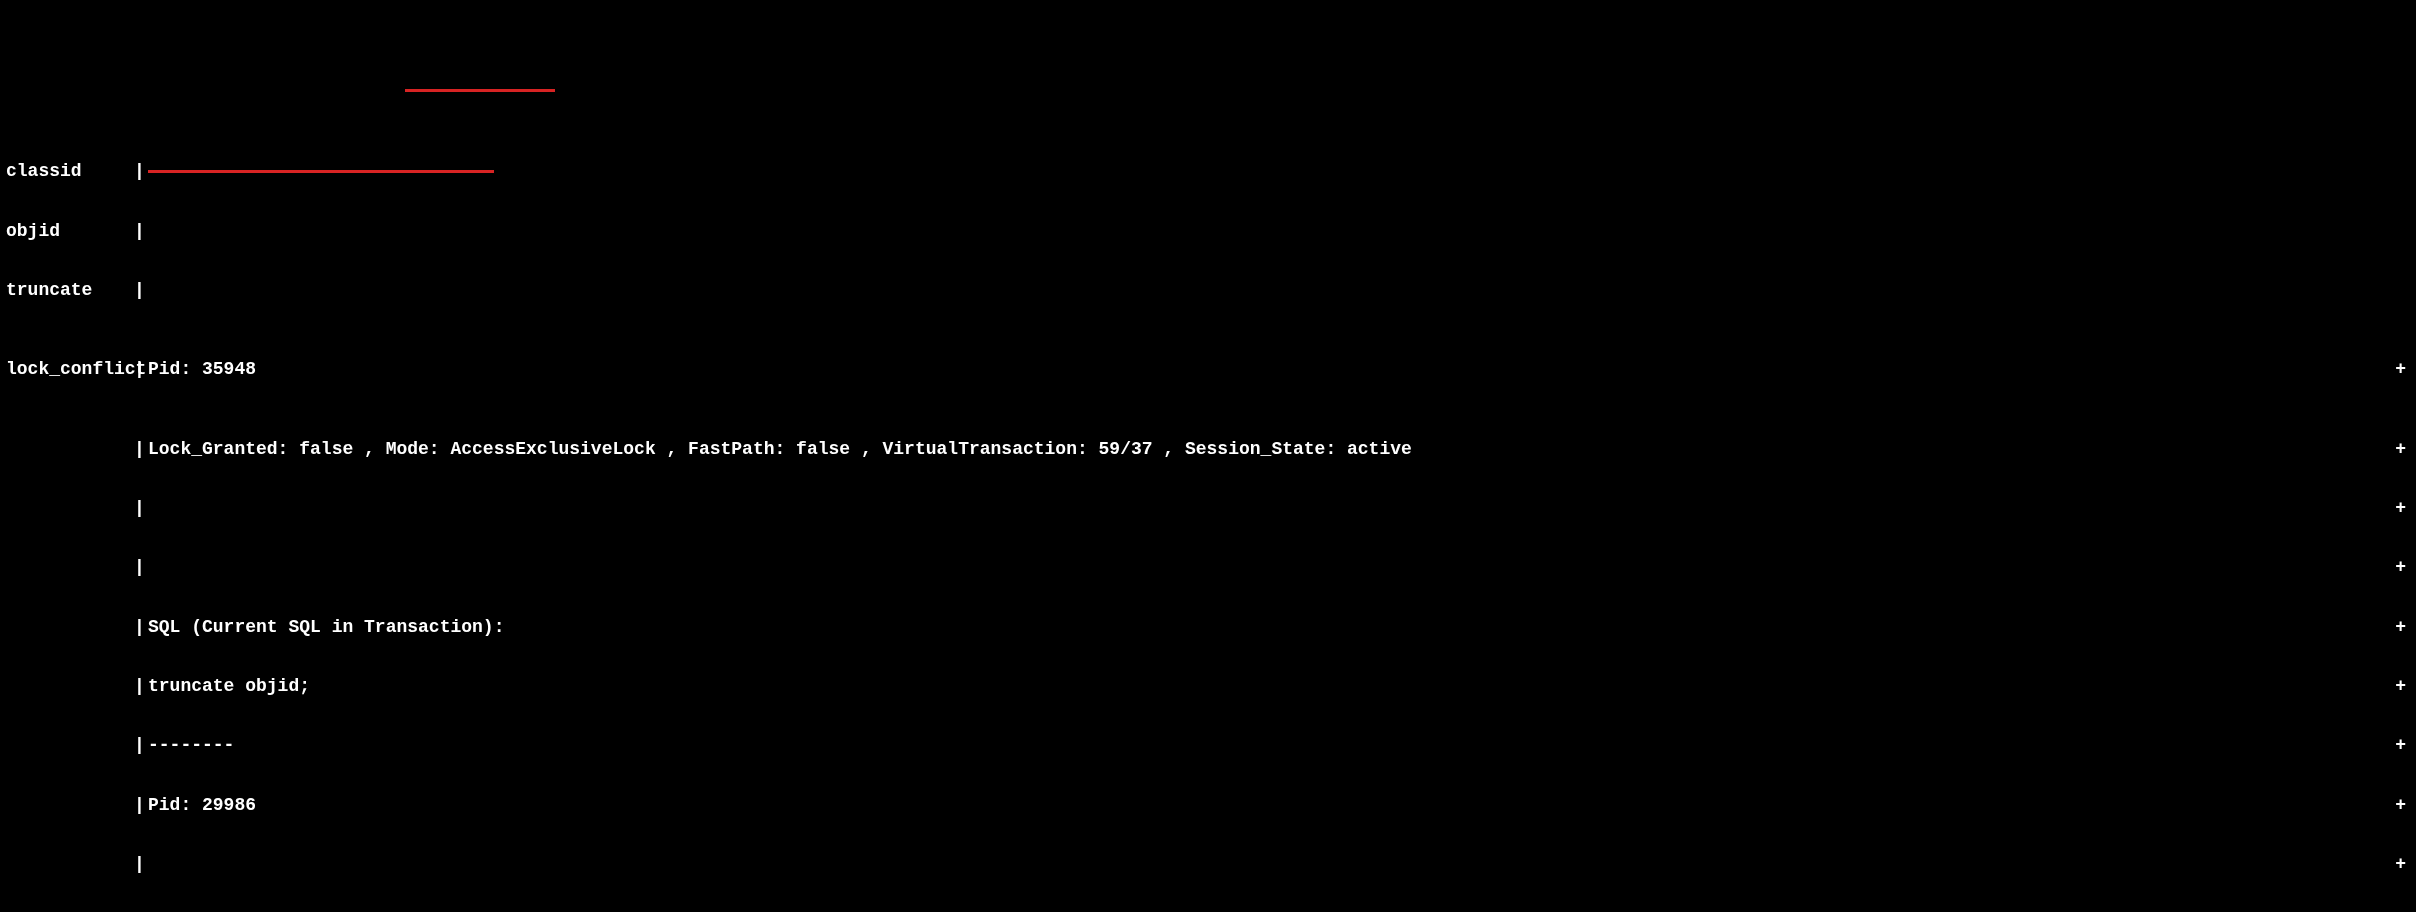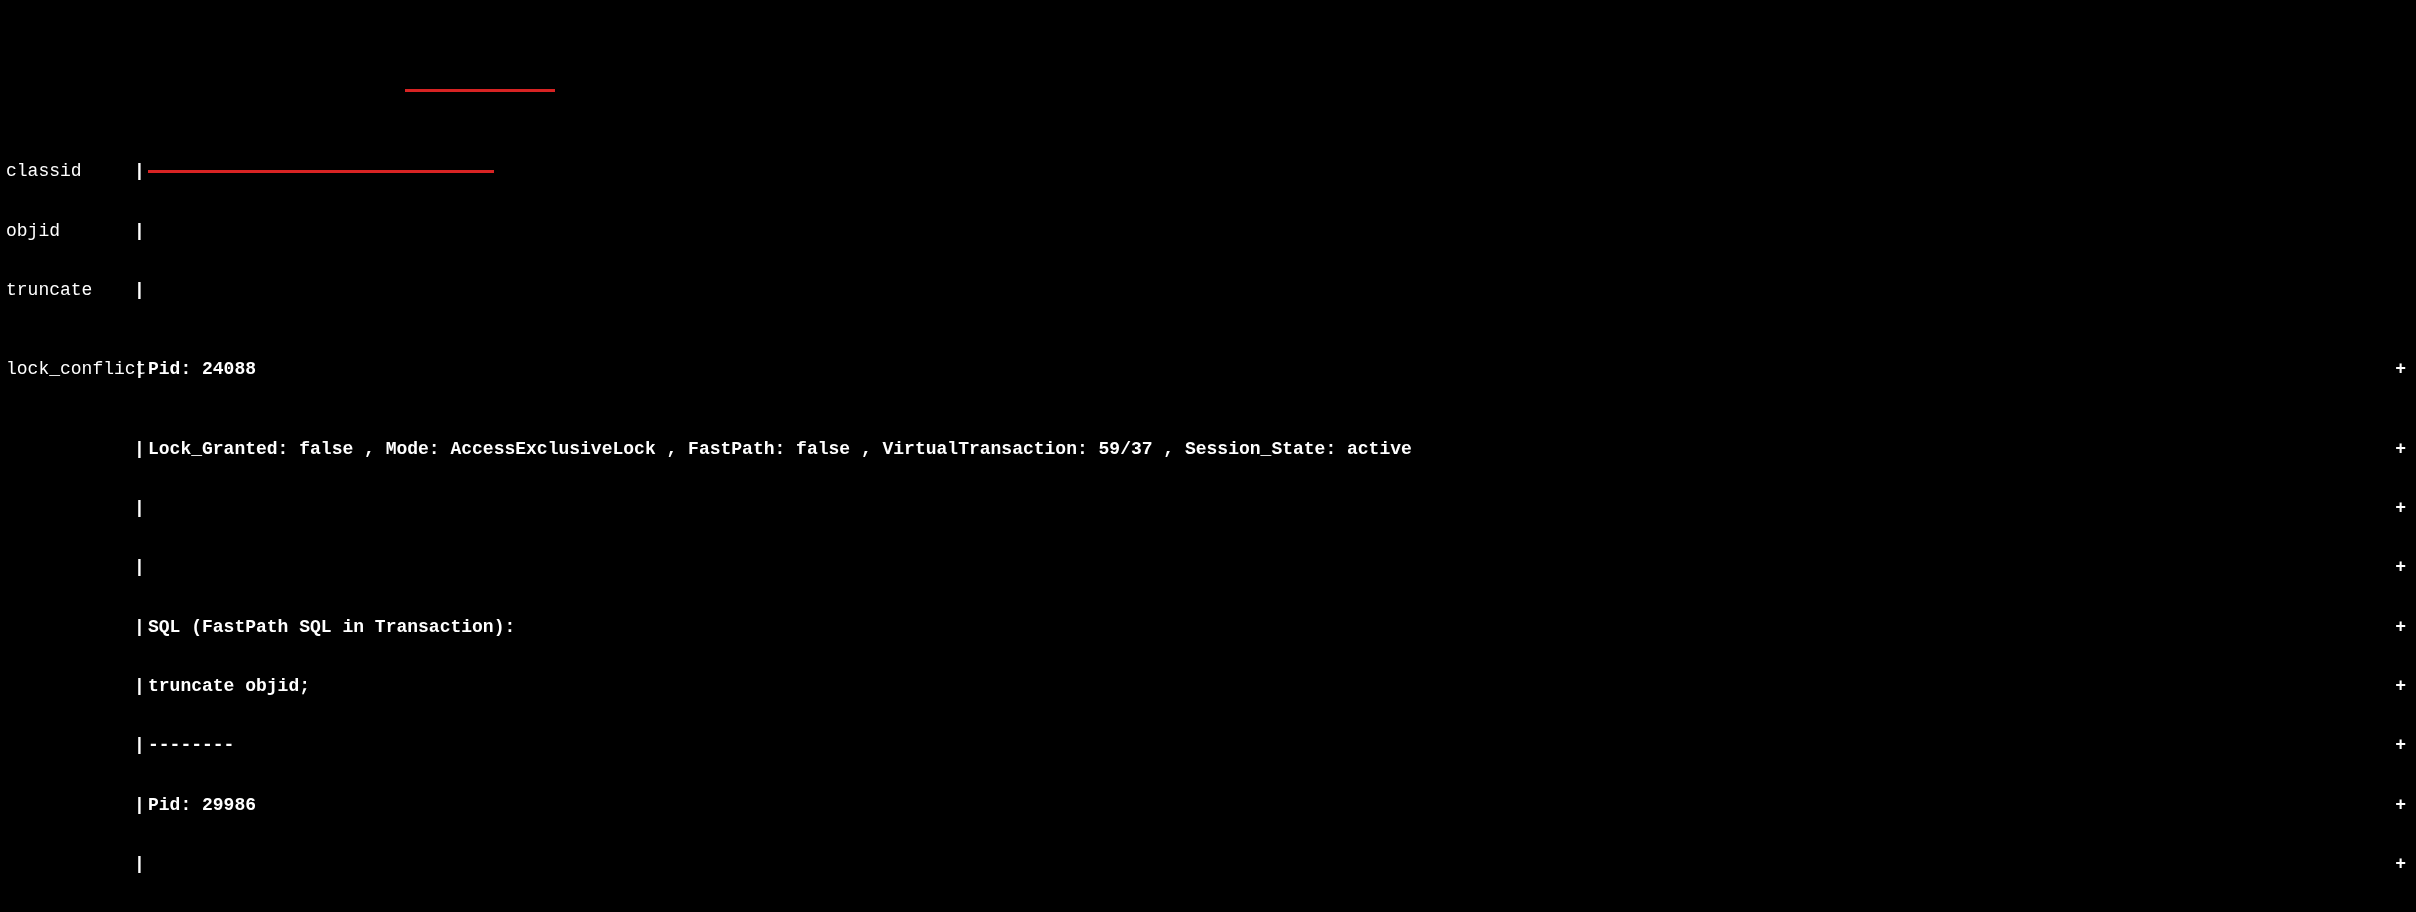--- a/index.html
+++ b/index.html
@@ -16,21 +16,21 @@
   .terminal {
     padding: 4px 6px;
   }
   .row {
     display: flex;
   }
   .labelcol {
     width: 128px;
     flex: 0 0 128px;
     white-space: pre;
-    font-weight: normal;
+    font-weight: bold;
   }
   .pipe {
     width: 14px;
     flex: 0 0 14px;
     text-align: left;
     font-weight: bold;
   }
   .content {
     flex: 1 1 auto;
     white-space: pre;
@@ -70,27 +70,27 @@
   </div>
   <div class="row">
     <span class="labelcol">truncate</span>
     <span class="pipe">|</span>
     <span class="content"></span>
   </div>
 
   <div class="row">
     <span class="labelcol">lock_conflict</span>
     <span class="pipe">|</span>
-    <span class="content"><span>Pid: 24088</span><span class="plus">+</span></span>
+    <span class="content"><span>Pid: 35948</span><span class="plus">+</span></span>
   </div>
 
   <div class="row"><span class="labelcol"></span><span class="pipe">|</span><span class="content"><span>Lock_Granted: false , Mode: AccessExclusiveLock , FastPath: false , VirtualTransaction: 59/37 , Session_State: active</span><span class="plus">+</span></span></div>
   <div class="row"><span class="labelcol"></span><span class="pipe">|</span><span class="content"><span class="plus">+</span></span></div>
   <div class="row"><span class="labelcol"></span><span class="pipe">|</span><span class="content"><span class="plus">+</span></span></div>
-  <div class="row"><span class="labelcol"></span><span class="pipe">|</span><span class="content"><span>SQL (FastPath SQL in Transaction):</span><span class="plus">+</span></span></div>
+  <div class="row"><span class="labelcol"></span><span class="pipe">|</span><span class="content"><span>SQL (Current SQL in Transaction):</span><span class="plus">+</span></span></div>
   <div class="row"><span class="labelcol"></span><span class="pipe">|</span><span class="content"><span>truncate objid;</span><span class="plus">+</span></span></div>
   <div class="row"><span class="labelcol"></span><span class="pipe">|</span><span class="content"><span>--------</span><span class="plus">+</span></span></div>
   <div class="row"><span class="labelcol"></span><span class="pipe">|</span><span class="content"><span>Pid: 29986</span><span class="plus">+</span></span></div>
   <div class="row"><span class="labelcol"></span><span class="pipe">|</span><span class="content"><span class="plus">+</span></span></div>
   
   
   
   
   
   

